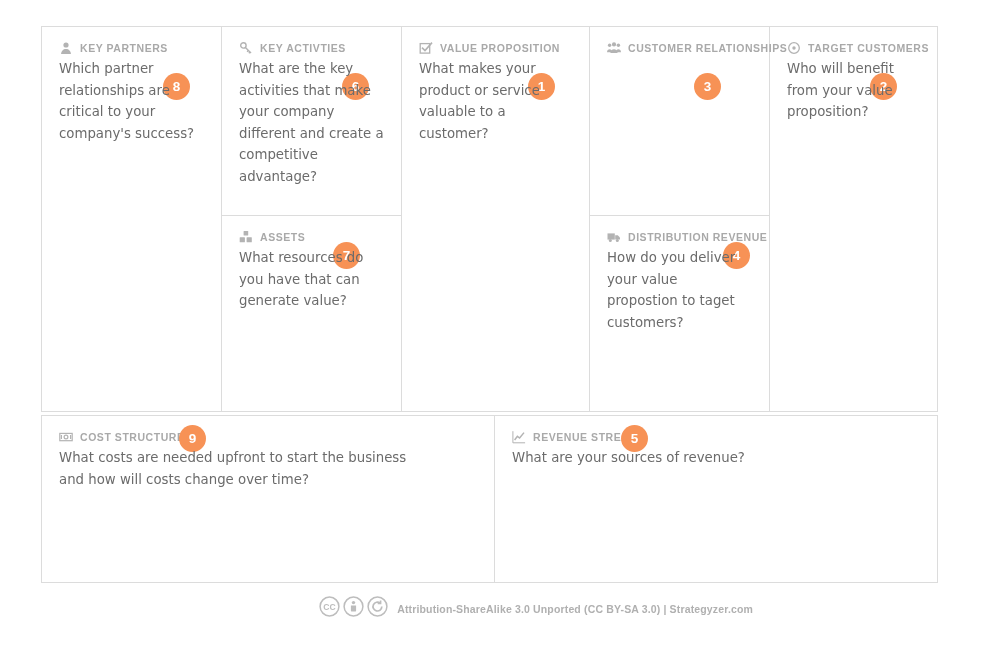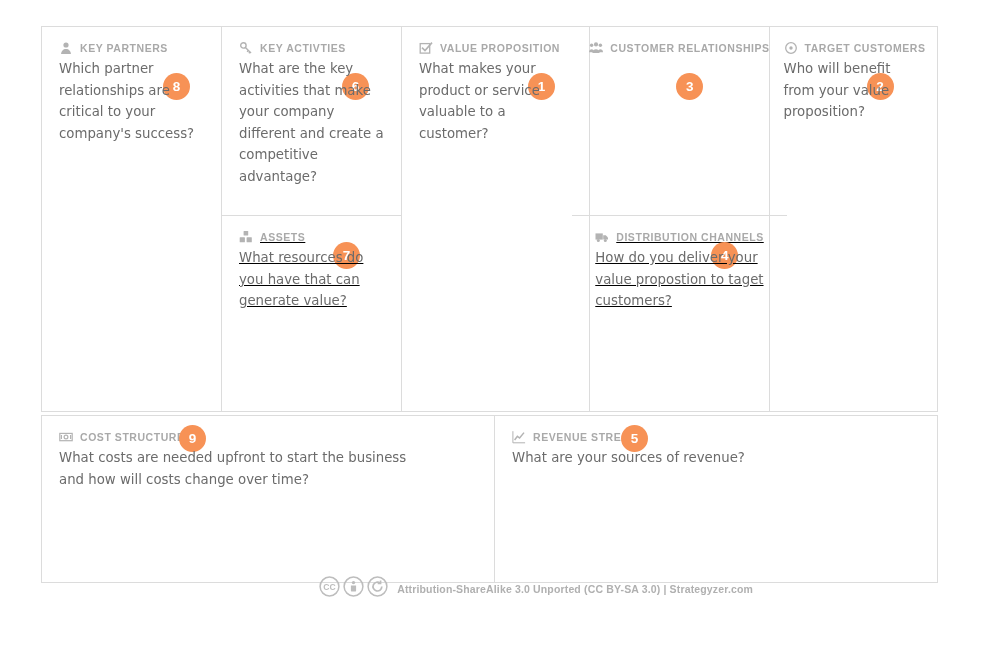--- a/index.html
+++ b/index.html
@@ -34,36 +34,34 @@
     grid-template-columns: 180px 180px 188px 180px 169px;
     border: 1px solid #dcdcdc;
     box-sizing: border-box;
     background: #fff;
   }
   .col {
     border-right: 1px solid #dcdcdc;
     box-sizing: border-box;
     display: flex;
     flex-direction: column;
-    align-items: center;
   }
   .col.last { border-right: none; }
 
   .cell {
     box-sizing: border-box;
     padding: 13px 17px 10px 17px;
     position: relative;
   }
   .cell.split-top {
     height: 189px;
     border-bottom: 1px solid #dcdcdc;
   }
   .cell.split-bottom {
     flex: 1;
-    text-decoration: underline;
   }
   .cell.full { flex: 1; }
 
   
   .bottom-row {
     position: absolute;
     left: 0;
     top: 389px;
     width: 897px;
     height: 168px;
@@ -142,21 +140,21 @@
   .b-target       { left: 100px;  top: 46px; }
   .b-assets       { left: 111px;  top: 26px; }
   .b-distribution { left: 133px;  top: 26px; }
   .b-cost         { left: 137px;  top: 9px; }
   .b-revenue      { left: 126px;  top: 9px; }
 
   
   .footer {
     position: absolute;
     left: 0;
-    top: 576px;
+    top: 596px;
     width: 810px;
     display: flex;
     justify-content: flex-end;
     align-items: center;
     padding-right: 57px;
     box-sizing: border-box;
   }
   .cc-badges {
     display: flex;
     align-items: center;
@@ -264,21 +262,21 @@
       <div class="cell split-bottom">
         <div class="hdr">
           <span class="hdr-icon">
             <svg width="14" height="14" viewBox="0 0 14 14" fill="currentColor">
               <path d="M0.5 3.4h7.3v6.2H0.5z"></path>
               <path d="M8.2 5.3h2.6l2.2 2.3v2h-4.8z"></path>
               <circle cx="3.3" cy="10.6" r="1.5"></circle>
               <circle cx="10.3" cy="10.6" r="1.5"></circle>
             </svg>
           </span>
-          <span class="hdr-label">DISTRIBUTION CHANNELS</span>
+          <span class="hdr-label">DISTRIBUTION REVENUE</span>
         </div>
         <div class="badge b-distribution">4</div>
         <div class="qtext">How do you deliver your value propostion to taget customers?</div>
       </div>
     </div>
 
     <div class="col last">
       <div class="cell full">
         <div class="hdr">
           <span class="hdr-icon">

